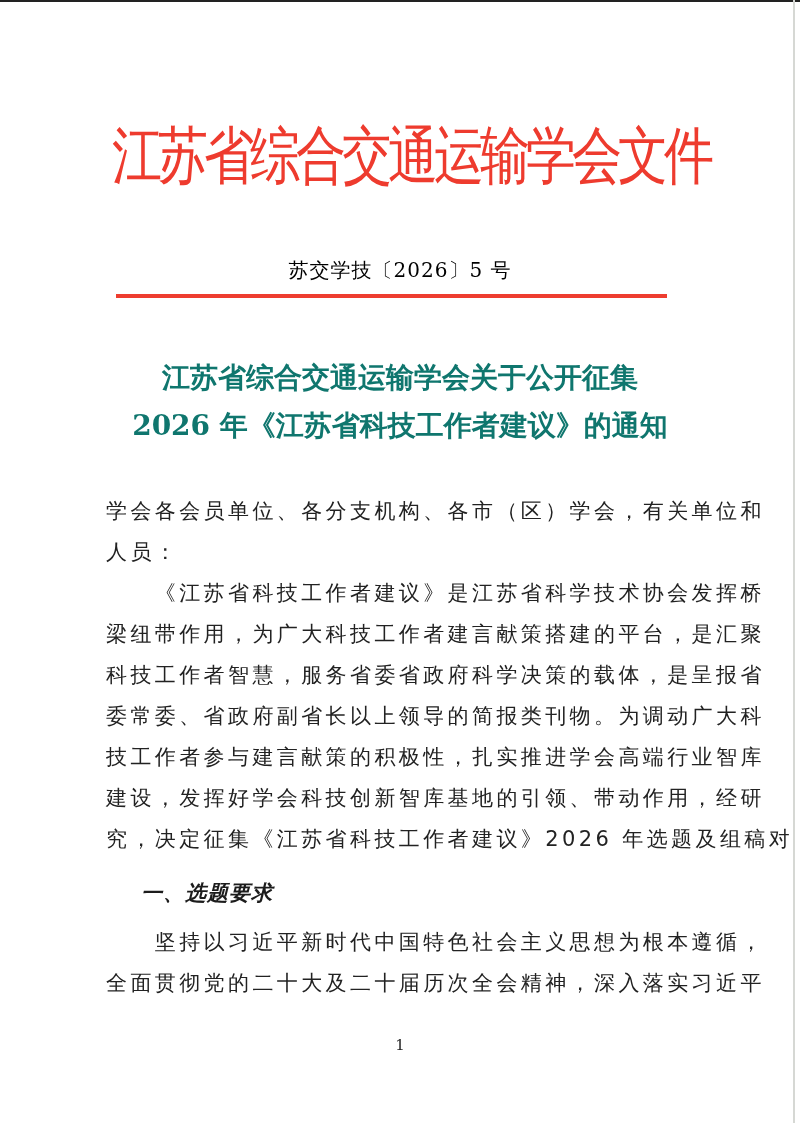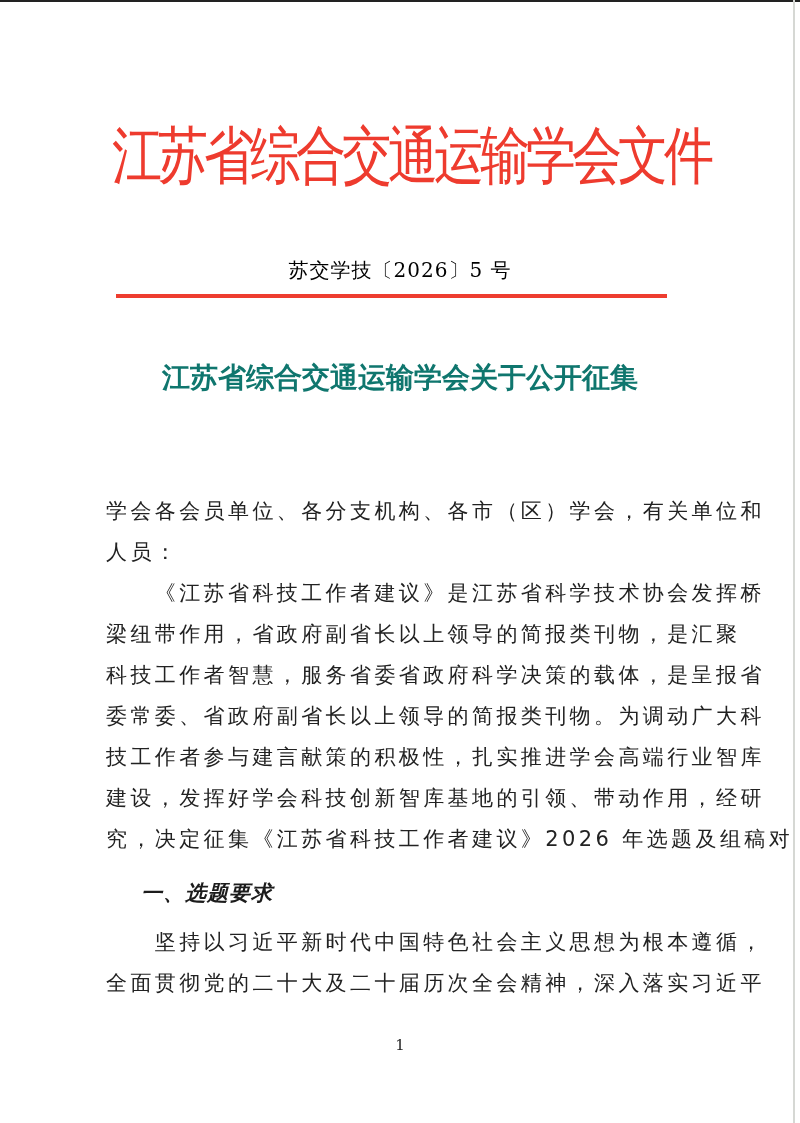--- a/index.html
+++ b/index.html
@@ -123,25 +123,26 @@
 
 <div class="page">
 
   <div class="header-title">江苏省综合交通运输学会文件</div>
 
   <div class="doc-number">苏交学技〔2026〕5 号</div>
 
   <div class="red-rule"></div>
 
   <div class="notice-title l1">江苏省综合交通运输学会关于公开征集</div>
+  <div class="notice-title l2">2026 年《江苏省科技工作者建议》的通知</div>
 
   <div class="body-text" style="top:491px">学会各会员单位、各分支机构、各市（区）学会，有关单位和</div>
   <div class="body-text" style="top:532px">人员：</div>
   <div class="body-text" style="top:573px">　　《江苏省科技工作者建议》是江苏省科学技术协会发挥桥</div>
-  <div class="body-text" style="top:614px">梁纽带作用，省政府副省长以上领导的简报类刊物，是汇聚</div>
+  <div class="body-text" style="top:614px">梁纽带作用，为广大科技工作者建言献策搭建的平台，是汇聚</div>
   <div class="body-text" style="top:655px">科技工作者智慧，服务省委省政府科学决策的载体，是呈报省</div>
   <div class="body-text" style="top:696px">委常委、省政府副省长以上领导的简报类刊物。为调动广大科</div>
   <div class="body-text" style="top:737px">技工作者参与建言献策的积极性，扎实推进学会高端行业智库</div>
   <div class="body-text" style="top:778px">建设，发挥好学会科技创新智库基地的引领、带动作用，经研</div>
   <div class="body-text" style="top:819px">究，决定征集《江苏省科技工作者建议》2026 年选题及组稿对</div>
 
   <div class="section-heading" style="top:878px">一、选题要求</div>
 
   <div class="body-text" style="top:922px">　　坚持以习近平新时代中国特色社会主义思想为根本遵循，</div>
   <div class="body-text" style="top:963px">全面贯彻党的二十大及二十届历次全会精神，深入落实习近平</div>

